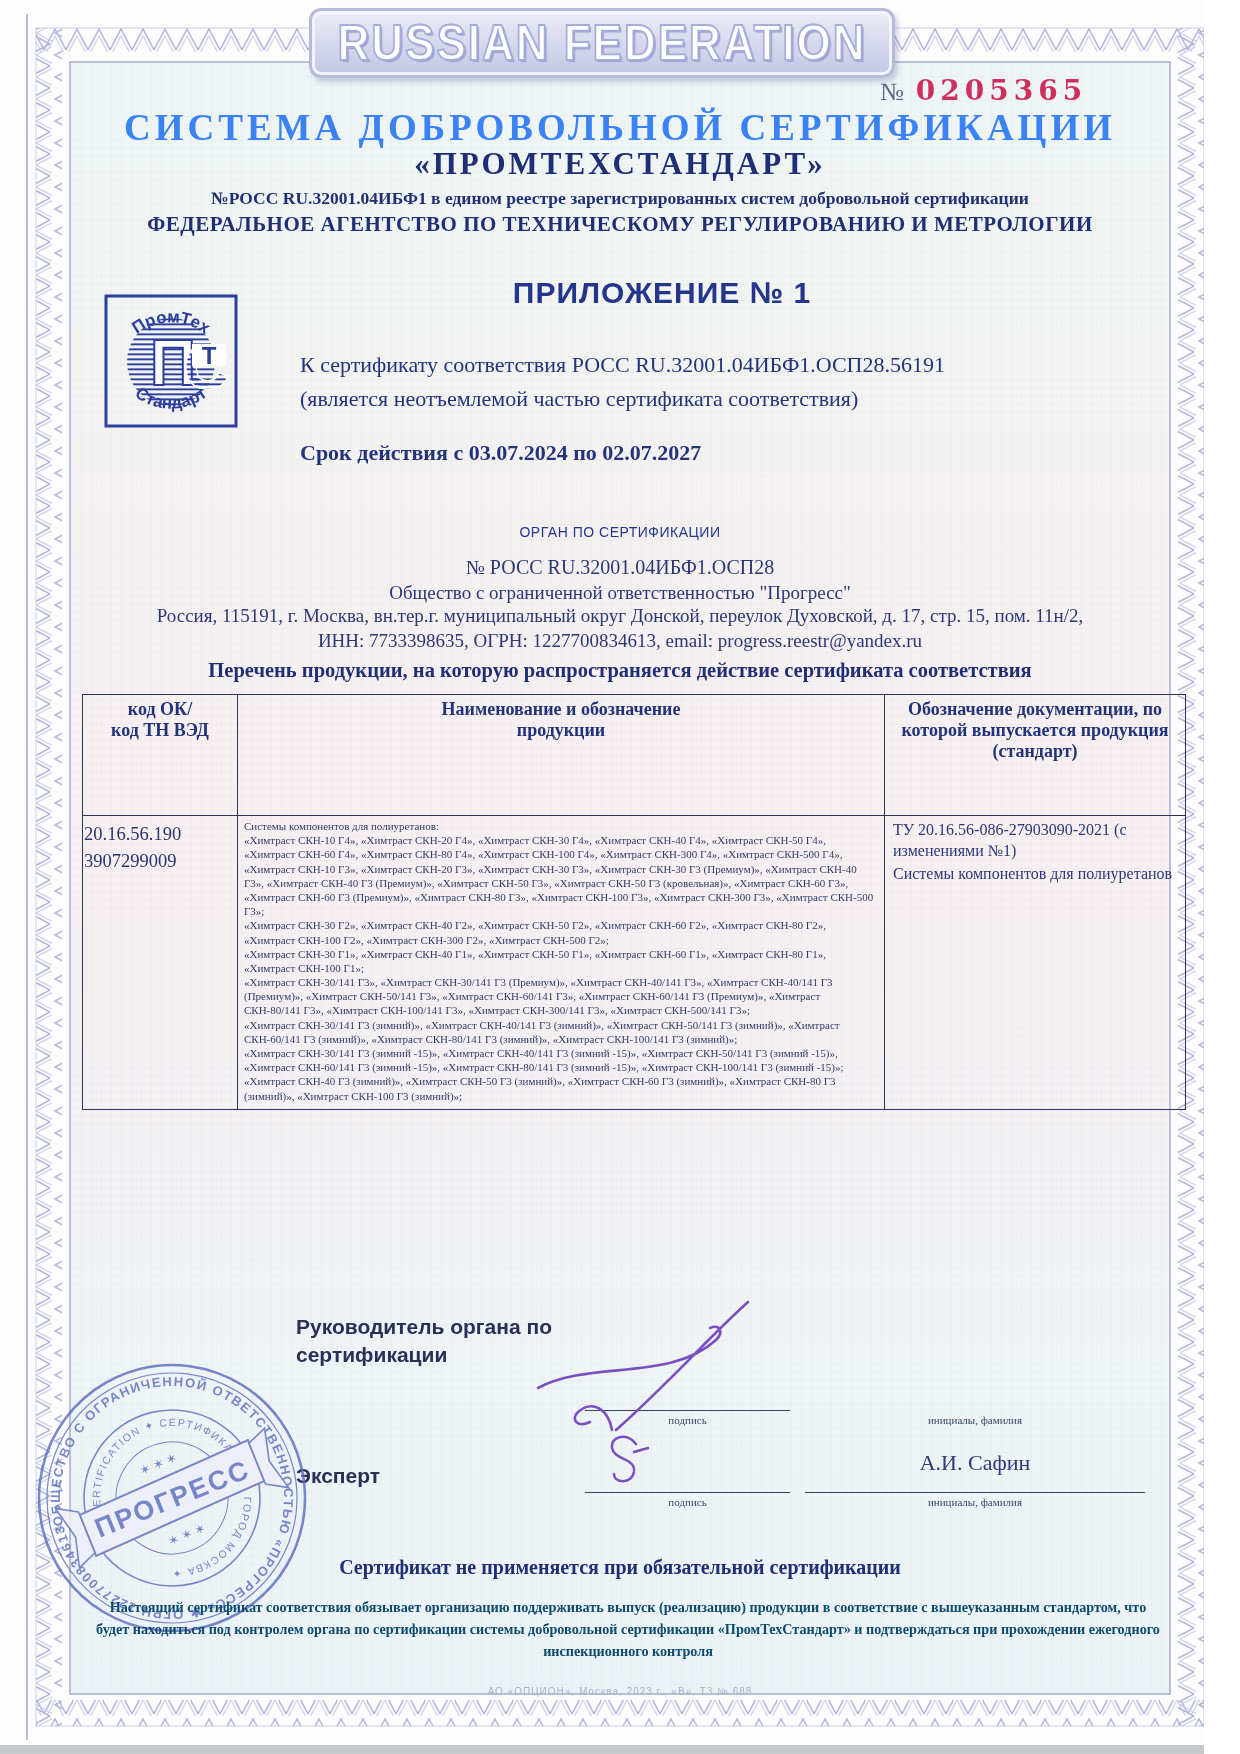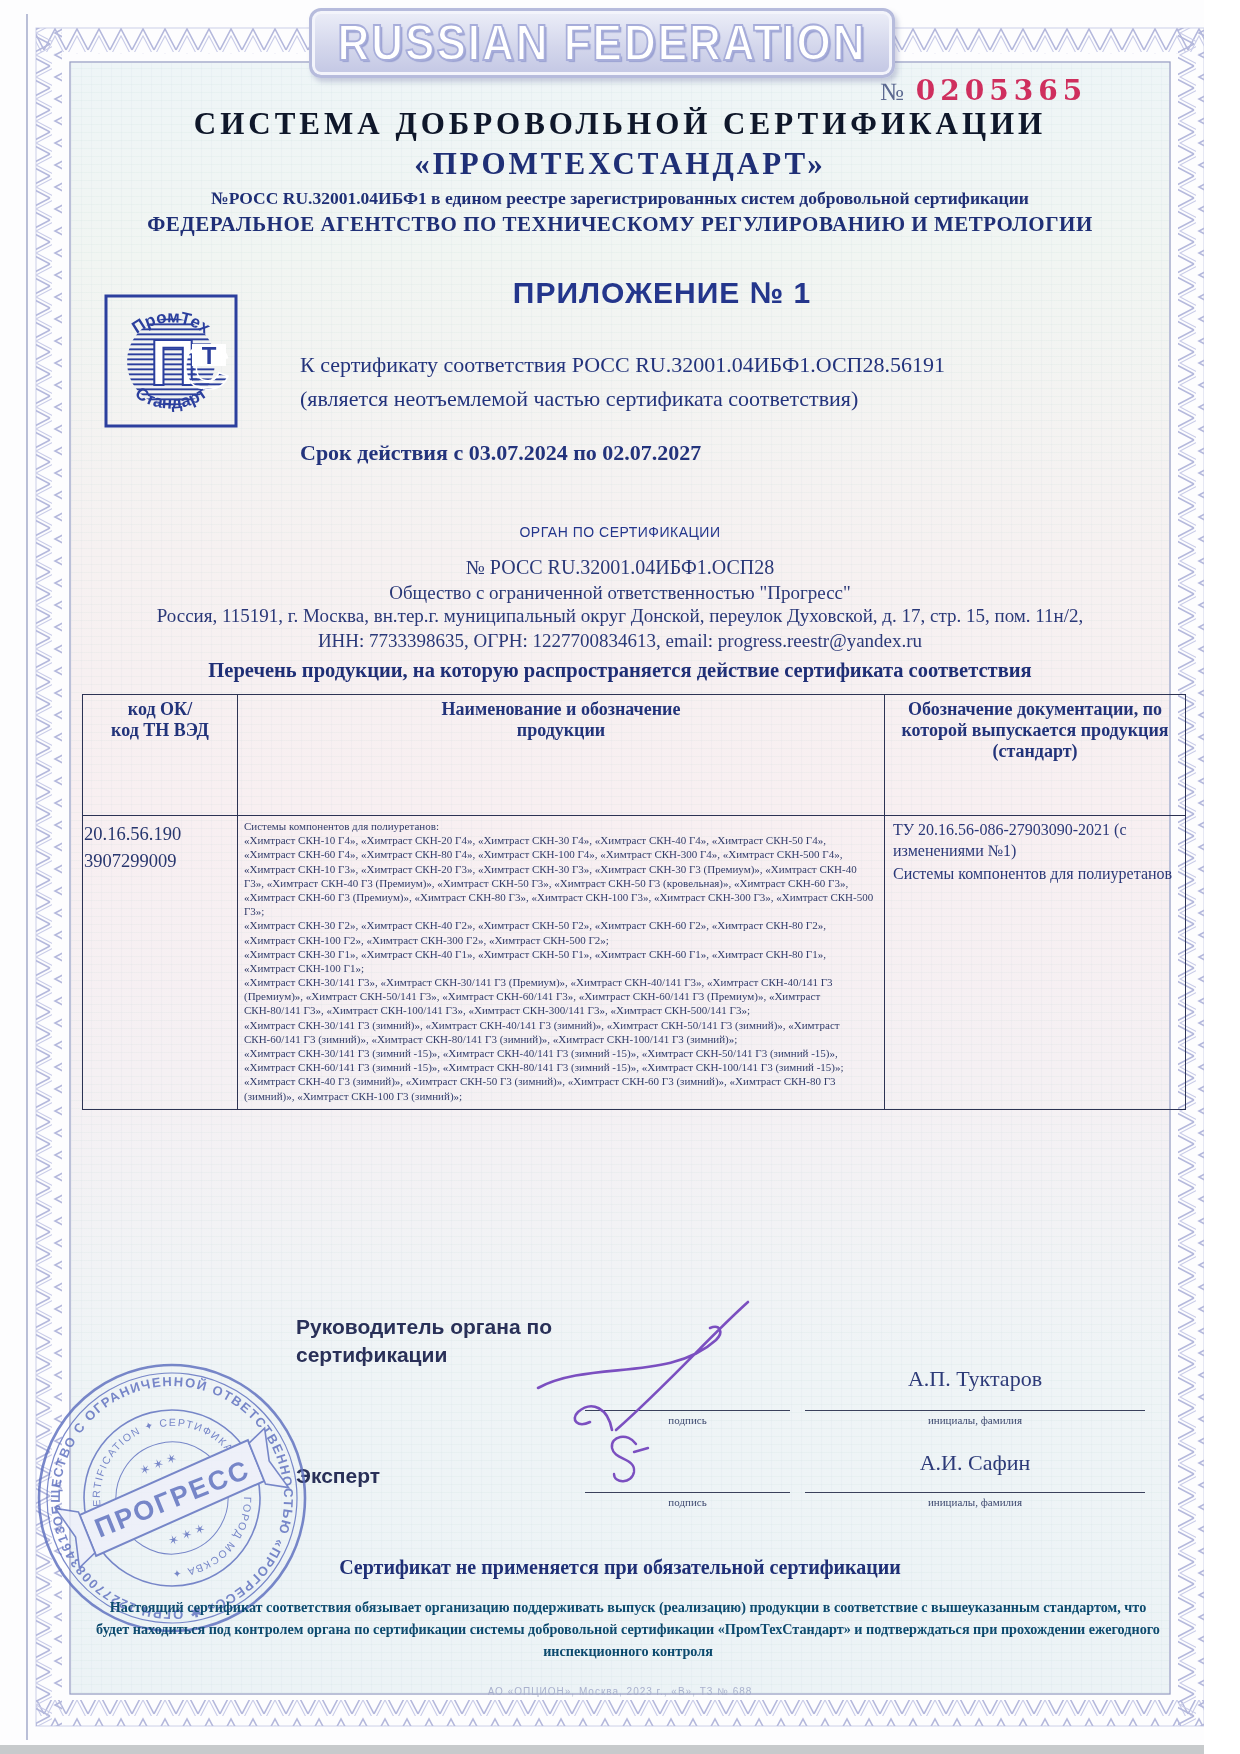--- a/index.html
+++ b/index.html
@@ -17,21 +17,21 @@
     border:3px solid #b6bbdc;border-radius:12px;
     box-shadow:inset 0 0 0 3px #f3f4fb, 3px 4px 5px rgba(120,126,170,.35);
     display:flex;align-items:center;justify-content:center;}
   .banner-text{font-family:"Liberation Sans",sans-serif;font-weight:bold;font-size:44px;
     letter-spacing:2px;color:#ffffff;-webkit-text-stroke:1.6px #a7adda;
     text-shadow:2px 2px 1px #9aa1d2, -1px -1px 0 #c9cde8;transform:scaleY(1.12);white-space:nowrap;}
   .serial{top:74px;left:880px;width:300px;text-align:left;white-space:nowrap;}
   .serial .no{font-size:25px;color:#5b6890;}
   .serial .num{font-family:"DejaVu Serif",serif;font-weight:bold;font-size:28px;color:#cf2f5e;letter-spacing:5px;margin-left:8px;}
   .t-center{left:0;width:1240px;text-align:center;}
-  .title1{top:106px;font-size:31px;font-weight:bold;color:#0f172a;letter-spacing:4px;}
+  .title1{top:106px;font-size:37px;font-weight:bold;color:#3b82f6;letter-spacing:4px;}
   .title2{top:146px;font-size:31px;font-weight:bold;color:#1f2f76;letter-spacing:3px;}
   .registry{top:188px;font-size:17.5px;font-weight:bold;color:#1f2f76;}
   .agency{top:212px;font-size:21px;font-weight:bold;color:#1f2f76;letter-spacing:0.5px;}
   .appendix-title{top:276px;font-family:"Liberation Sans",sans-serif;font-size:30px;font-weight:bold;color:#24368c;letter-spacing:1px;padding-left:42px;}
   .logo-box{top:292px;left:102px;}
   .app-line1{top:352px;left:300px;font-size:22px;color:#23337c;}
   .app-line2{top:386px;left:300px;font-size:22px;color:#23337c;text-align:right;}
   .validity{top:440px;left:300px;font-size:22px;font-weight:bold;color:#23337c;}
   .organ-h{top:524px;font-family:"Liberation Sans",sans-serif;font-size:14px;font-weight:normal;color:#24368c;letter-spacing:0.5px;}
   .organ-no{top:556px;font-size:20px;color:#2a3878;}
@@ -175,21 +175,20 @@
         <p>ТУ 20.16.56-086-27903090-2021 (с изменениями №1)</p>
         <p>Системы компонентов для полиуретанов</p>
       </td>
     </tr>
   </tbody>
     </table>
 
   <div class="z sig-label lbl1">Руководитель органа по сертификации</div>
   <div class="z sig-line sline1"></div>
   <div class="z caption scap1">подпись</div>
-  <div class="z sig-line nline1">А.П. Туктаров</div>
   <div class="z caption ncap1">инициалы, фамилия</div>
 
   <div class="z sig-label lbl2">Эксперт</div>
   <div class="z sig-line sline2"></div>
   <div class="z caption scap2">подпись</div>
   <div class="z sig-line nline2">А.И. Сафин</div>
   <div class="z caption ncap2">инициалы, фамилия</div>
 
   <svg class="z sig-ink" style="top:1296px;left:520px" width="260" height="150">
     <path d="M228,6 C190,40 150,86 96,134 M92,134 C88,112 72,104 58,116 C50,124 58,132 70,126

